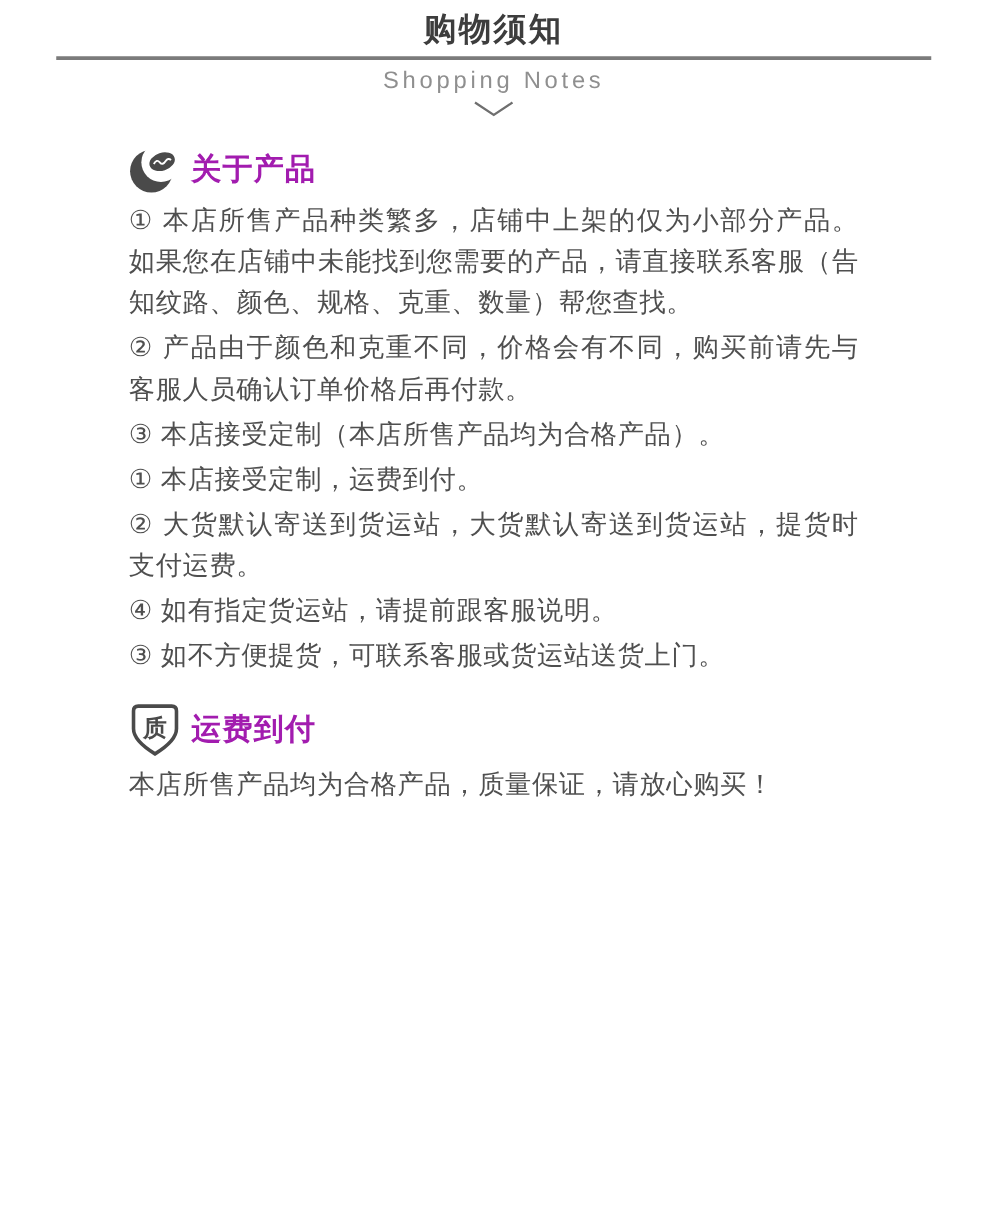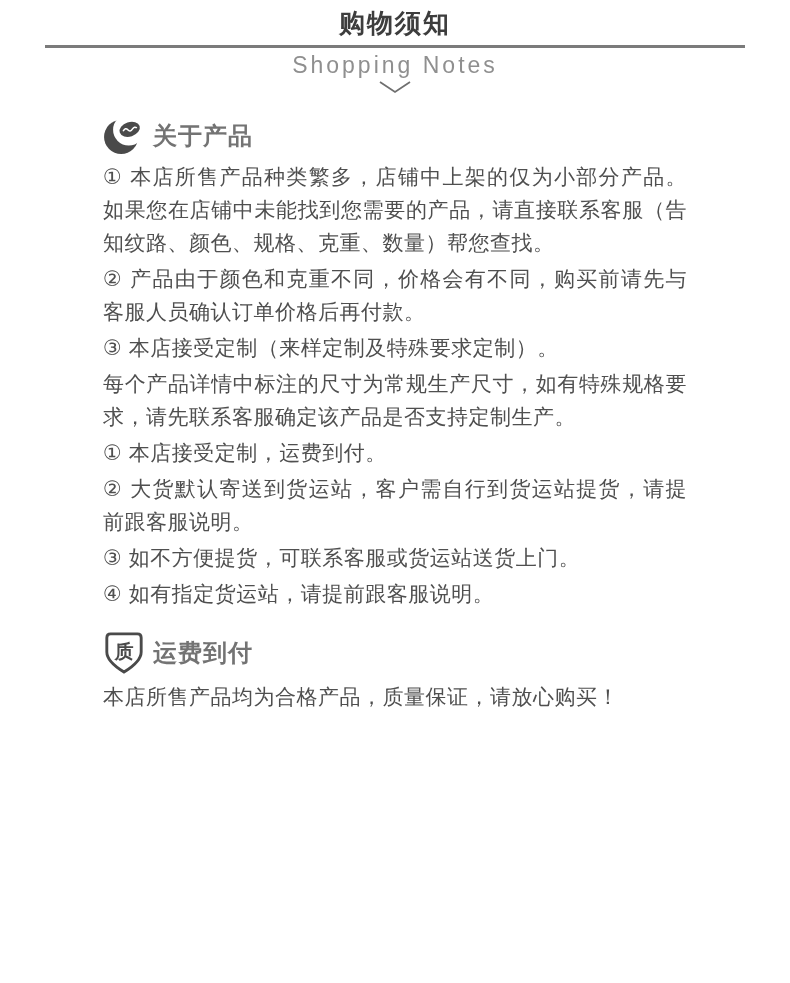--- a/index.html
+++ b/index.html
@@ -8,31 +8,31 @@
     font-family:"Liberation Sans","DejaVu Sans",sans-serif;
     color:#4d4d4d;overflow:hidden;
   }
   .page{width:790px;height:854px;}
   .page-title{
     text-align:center;font-size:26px;font-weight:bold;color:#3d3d3d;
     letter-spacing:2px;padding-top:9px;line-height:28px;
   }
   .title-rule{width:700px;height:3px;background:#7b7b7b;margin:8px auto 0;}
   .page-subtitle{
-    text-align:center;font-size:23px;color:#8f8f8f;letter-spacing:3px;
+    text-align:center;font-size:19px;color:#8f8f8f;letter-spacing:3px;
     margin-top:6px;line-height:22px;
   }
   .chevron-wrap{text-align:center;margin-top:4px;height:16px;}
   .content{width:584px;margin-left:103px;}
   .section-header{
     display:flex;align-items:center;margin-top:21px;margin-bottom:5px;
   }
   .section-header .icon{display:inline-flex;margin-right:8px;flex:0 0 auto;}
   .section-title{
-    font-size:24px;font-weight:bold;color:#737373;letter-spacing:1px;
+    font-size:24px;font-weight:bold;color:#a21caf;letter-spacing:1px;
     margin:0;line-height:30px;
   }
   p.note{
     font-size:21px;line-height:33px;color:#4f4f4f;margin:0 0 3px 0;
     letter-spacing:0.5px;text-align:justify;
   }
   .section{margin:0;}
 </style>
 </head>
 <body>
@@ -57,33 +57,32 @@
             <circle cx="19" cy="21" r="18" fill="#4a4a4a"></circle>
             <circle cx="27" cy="13.5" r="16.5" fill="#ffffff"></circle>
             <ellipse cx="28" cy="13" rx="11" ry="7.5" fill="#4a4a4a" transform="rotate(-18 28 13)"></ellipse>
             <path d="M21 15 q2.5 -4.5 5 -1.5 q2.5 3 5 -1 q2 -3 4.5 -1" stroke="#ffffff" stroke-width="1.6" fill="none"></path>
           </svg>
         </span>
         <h2 class="section-title">关于产品</h2>
       </div>
       <p class="note">① 本店所售产品种类繁多，店铺中上架的仅为小部分产品。如果您在店铺中未能找到您需要的产品，请直接联系客服（告知纹路、颜色、规格、克重、数量）帮您查找。</p>
       <p class="note">② 产品由于颜色和克重不同，价格会有不同，购买前请先与客服人员确认订单价格后再付款。</p>
-      <p class="note">③ 本店接受定制（来样定制及特殊要求定制）。</p>
+      <p class="note">③ 本店接受定制（本店所售产品均为合格产品）。</p>
     </div>
 
     <div class="section">
-      <p class="note">每个产品详情中标注的尺寸为常规生产尺寸，如有特殊规格要求，请先联系客服确定该产品是否支持定制生产。</p>
     </div>
 
 
     <div class="section">
       <p class="note">① 本店接受定制，运费到付。</p>
-      <p class="note">② 大货默认寄送到货运站，客户需自行到货运站提货，请提前跟客服说明。</p>
+      <p class="note">② 大货默认寄送到货运站，大货默认寄送到货运站，提货时支付运费。</p>
+      <p class="note">④ 如有指定货运站，请提前跟客服说明。</p>
       <p class="note">③ 如不方便提货，可联系客服或货运站送货上门。</p>
-      <p class="note">④ 如有指定货运站，请提前跟客服说明。</p>
     </div>
 
     <div class="section">
       <div class="section-header">
         <span class="icon">
           <svg width="42" height="44" viewBox="0 0 44 46">
             <path d="M8 3 H36 Q40 3 40 7 V22 Q40 32 22 43 Q4 32 4 22 V7 Q4 3 8 3 Z" fill="none" stroke="#4a4a4a" stroke-width="3"></path>
             <text x="22" y="28" text-anchor="middle" font-size="20" font-weight="bold" fill="#4a4a4a">质</text>
           </svg>
         </span>

